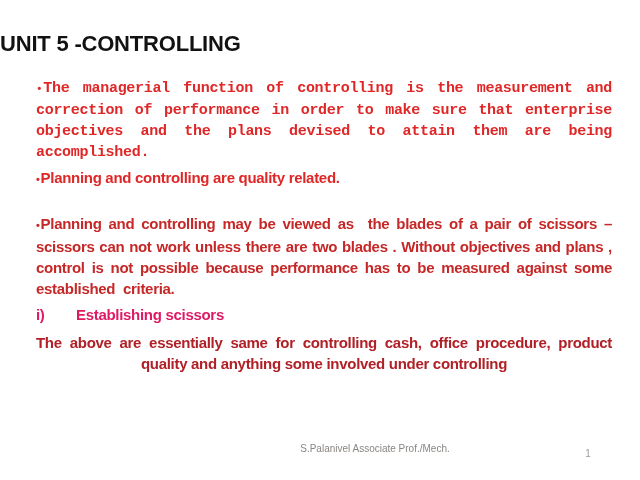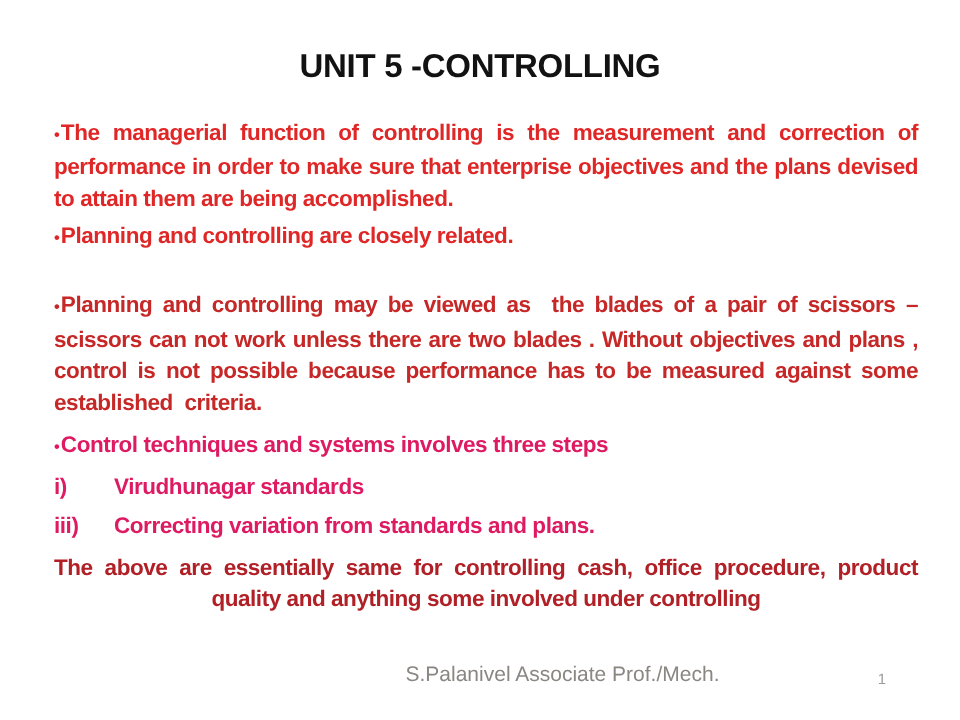--- a/index.html
+++ b/index.html
@@ -6,55 +6,55 @@
   .slide {
     position: relative;
     width: 640px; height: 480px;
     background: #ffffff;
     overflow: hidden;
     font-family: "Liberation Sans", sans-serif;
   }
   .title {
     position: absolute;
     top: 31px; left: 0; width: 640px;
-    text-align: center;
+    text-align: left;
     font-size: 22px;
     font-weight: 700;
     letter-spacing: -0.2px;
   }
   .body {
     position: absolute;
     left: 36px; top: 78px; width: 576px;
     font-weight: 700;
     font-size: 15px;
     line-height: 21px;
     letter-spacing: -0.3px;
   }
   .para { text-align: justify; margin-top: 4px; }
-  .para:first-child { margin-top: 0; }
+  .para:first-child { margin-top: 0; font-family: Liberation Mono, monospace; }
   .para .ptext { white-space: pre-wrap; }
   .para.p3 { margin-top: 23px; }
   .para.p4 { margin-top: 7px; }
   .bullet {
     font-size: 11px;
     padding-right: 1px;
   }
   .item { display: flex; margin-top: 5px; }
   .item .marker { width: 40px; flex-shrink: 0; }
   .item .itext { flex: 1; }
   .para.last {
     margin-top: 7px;
     text-align: justify;
     text-align-last: center;
   }
   .footer {
     position: absolute;
     left: 235px; top: 443px; width: 280px;
     text-align: center;
-    font-size: 14px;
+    font-size: 10px;
     line-height: 12px;
     font-weight: 400;
   }
   .page-number {
     position: absolute;
     left: 578px; top: 448px; width: 20px;
     text-align: center;
     font-size: 10px;
     font-weight: 400;
   }
@@ -63,36 +63,31 @@
 <body>
 
 <div class="slide">
 
   <div class="title" style="color: rgb(18, 18, 18);">UNIT 5 -CONTROLLING</div>
 
   <div class="body">
 
     <div class="para" style="color: rgb(224, 39, 39);"><span class="bullet">•</span><span class="ptext">The managerial function of controlling is the measurement and correction of performance in order to make sure that enterprise objectives and the plans devised to attain them are being accomplished.</span></div>
 
-    <div class="para" style="color: rgb(224, 39, 39);"><span class="bullet">•</span><span class="ptext">Planning and controlling are closely related.</span></div>
+    <div class="para" style="color: rgb(224, 39, 39);"><span class="bullet">•</span><span class="ptext">Planning and controlling are quality related.</span></div>
 
     <div class="para p3" style="color: rgb(198, 39, 39);"><span class="bullet">•</span><span class="ptext">Planning and controlling may be viewed as  the blades of a pair of scissors – scissors can not work unless there are two blades . Without objectives and plans , control is not possible because performance has to be measured against some established  criteria.</span></div>
 
-    <div class="para p4" style="color: rgb(222, 26, 98);"><span class="bullet">•</span><span class="ptext">Control techniques and systems involves three steps</span></div>
 
     <div class="item" style="color: rgb(222, 26, 98);">
       <span class="marker">i)</span>
-      <span class="itext">Virudhunagar standards</span>
+      <span class="itext">Establishing scissors</span>
     </div>
 
 
-    <div class="item" style="color: rgb(222, 26, 98);">
-      <span class="marker">iii)</span>
-      <span class="itext">Correcting variation from standards and plans.</span>
-    </div>
 
     <div class="para last" style="color: rgb(176, 32, 38);"><span class="ptext">The above are essentially same for controlling cash, office procedure, product quality and anything some involved under controlling</span></div>
 
   </div>
 
   <div class="footer" style="color: rgb(138, 134, 130);">
     <div>S.Palanivel  Associate Prof./Mech.</div>
   </div>
 
   <div class="page-number" style="color: rgb(156, 156, 156);">1</div>

